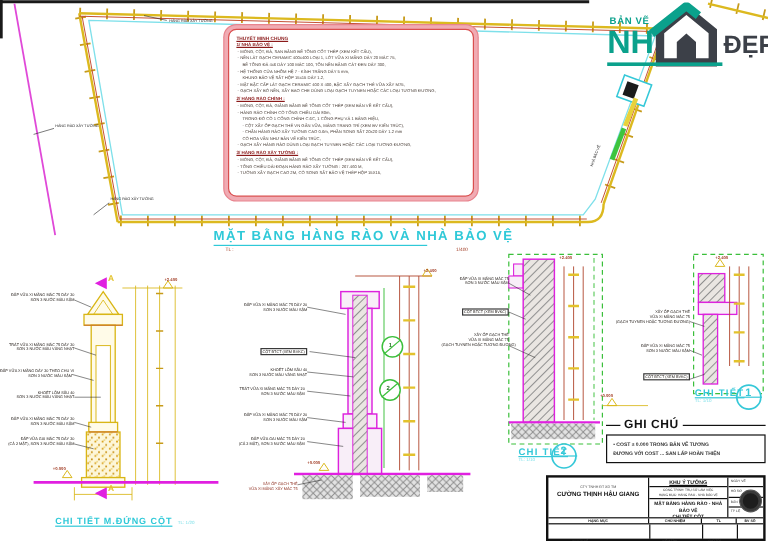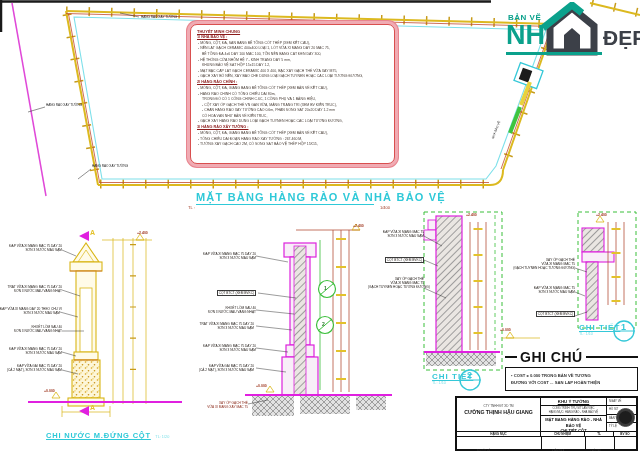--- a/index.html
+++ b/index.html
@@ -28,21 +28,21 @@
   
   .ann{position:absolute;font-size:3.2px;line-height:1.3;color:#26201c;text-align:right}
   .ann div{white-space:nowrap}
   .boxed{border:0.5px solid #3a3a3a;display:inline-block;padding:0 1px}
   .elev{position:absolute;font-size:3.5px;font-weight:bold;color:#a03a22;white-space:nowrap}
   .lead-label{position:absolute;font-size:3.1px;color:#222;white-space:nowrap}
   .sec-letter{position:absolute;font-size:7px;font-weight:bold;color:#e3c22c}
   
   .ghichu-title{display:flex;align-items:center;gap:3px}
   .ghichu-title .bar{height:1.6px;background:#111}
-  .ghichu-title .txt{font-size:14px;font-weight:bold;color:#111;letter-spacing:.5px}
+  .ghichu-title .txt{font-size:10px;font-weight:bold;color:#111;letter-spacing:.5px}
   .ghichu-box{border:1.6px solid #111;margin-top:2px;padding:4px 5px;background:#fff}
   .ghichu-box div{font-size:4.2px;font-weight:bold;color:#333;line-height:1.7;white-space:nowrap}
   
   .tblock{border:2px solid #111;background:#fff}
   .tb-cell{position:absolute;overflow:hidden}
   .tb-company{text-align:center;border-right:1.5px solid #111}
   .tb-ctype{font-size:3px;color:#444;margin-top:6px}
   .tb-cname{font-size:5.2px;font-weight:bold;color:#111;margin-top:1px}
   .tb-proj{font-size:4.4px;font-weight:bold;color:#111;text-decoration:underline;text-align:center;border-bottom:1px solid #111;padding:1px 0}
   .tb-desc{font-size:2.7px;color:#333;text-align:center;line-height:1.35;padding:1px 1px;border-bottom:1px solid #111}
@@ -280,21 +280,21 @@
     <div class="sp-i sp-c">- CỘT XÂY ỐP GẠCH THẺ VN GẮN VỮA, MẢNG TRANG TRÍ (XEM BV KIẾN TRÚC),</div>
     <div class="sp-i sp-c">- CHÂN HÀNG RÀO XÂY TƯỜNG CAO 0.6m, PHẦN SONG SẮT 20x20 DÀY 1.2 mm</div>
     <div class="sp-i sp-c">CÓ HOA VĂN NHƯ BẢN VẼ KIẾN TRÚC,</div>
     <div class="sp-i">- GẠCH XÂY HÀNG RÀO DÙNG LOẠI GẠCH TUYNEN HOẶC CÁC LOẠI TƯƠNG ĐƯƠNG,</div>
     <div class="sp-h">3/ HÀNG RÀO XÂY TƯỜNG :</div>
     <div class="sp-i">- MÓNG, CỘT, ĐÀ, GIẰNG BẰNG BÊ TÔNG CỐT THÉP (XEM BẢN VẼ KẾT CẤU),</div>
     <div class="sp-i">- TỔNG CHIỀU DÀI ĐOẠN HÀNG RÀO XÂY TƯỜNG : 267.460 M,</div>
     <div class="sp-i">- TƯỜNG XÂY GẠCH CAO 2M, CÓ SONG SẮT BẢO VỆ THÉP HỘP 15X15,</div>
   </div>
 
-  <div class="abs plan-title" style="left:196px;top:191px;width:178px">MẶT BẰNG HÀNG RÀO VÀ NHÀ BẢO VỆ</div>
+  <div class="abs plan-title" style="left:178px;top:191px;width:178px">MẶT BẰNG HÀNG RÀO VÀ NHÀ BẢO VỆ</div>
   <div class="abs scale-s" style="left:188px;top:205px">TL :</div>
   <div class="abs scale-s" style="left:380px;top:205px">1/400</div>
 
   <div class="sec-letter" style="left:90px;top:229px">A</div>
   <div class="sec-letter" style="left:90px;top:404px">A</div>
   <div class="elev" style="left:137px;top:231px">+2.400</div>
   <div class="elev" style="left:44px;top:389px">+0.000</div>
 
   <div class="ann" style="left:2px;top:244px;width:60px">
     <div class="u">ĐẮP VỮA XI MĂNG MÁC 75 DÀY 20</div>
@@ -315,21 +315,21 @@
   <div class="ann" style="left:2px;top:347px;width:60px">
     <div class="u">ĐẮP VỮA XI MĂNG MÁC 75 DÀY 20</div>
     <div>SƠN 3 NƯỚC MÀU SẬM</div>
   </div>
   <div class="ann" style="left:2px;top:364px;width:60px">
     <div class="u">ĐẮP VỮA GAI MÁC 75 DÀY 20</div>
     <div>(CẢ 2 MẶT), SƠN 3 NƯỚC MÀU SẬM</div>
   </div>
 
   <div class="abs" style="left:46px;top:424px">
-    <span class="dtl-title">CHI NƯỚC M.ĐỨNG CỘT</span>
+    <span class="dtl-title">CHI TIẾT M.ĐỨNG CỘT</span>
     <span class="ct-scale">TL: 1/20</span>
   </div>
 
   <div class="elev" style="left:353px;top:224px">+2.400</div>
   <div class="elev" style="left:256px;top:384px">+0.000</div>
   <div class="abs" style="left:324px;top:285px;font-size:5px;color:#2a7a2a;font-weight:bold">1</div>
   <div class="abs" style="left:322px;top:321px;font-size:5px;color:#2a7a2a;font-weight:bold">2</div>
 
   <div class="ann" style="left:198px;top:252px;width:58px">
     <div class="u">ĐẮP VỮA XI MĂNG MÁC 75 DÀY 20</div>

